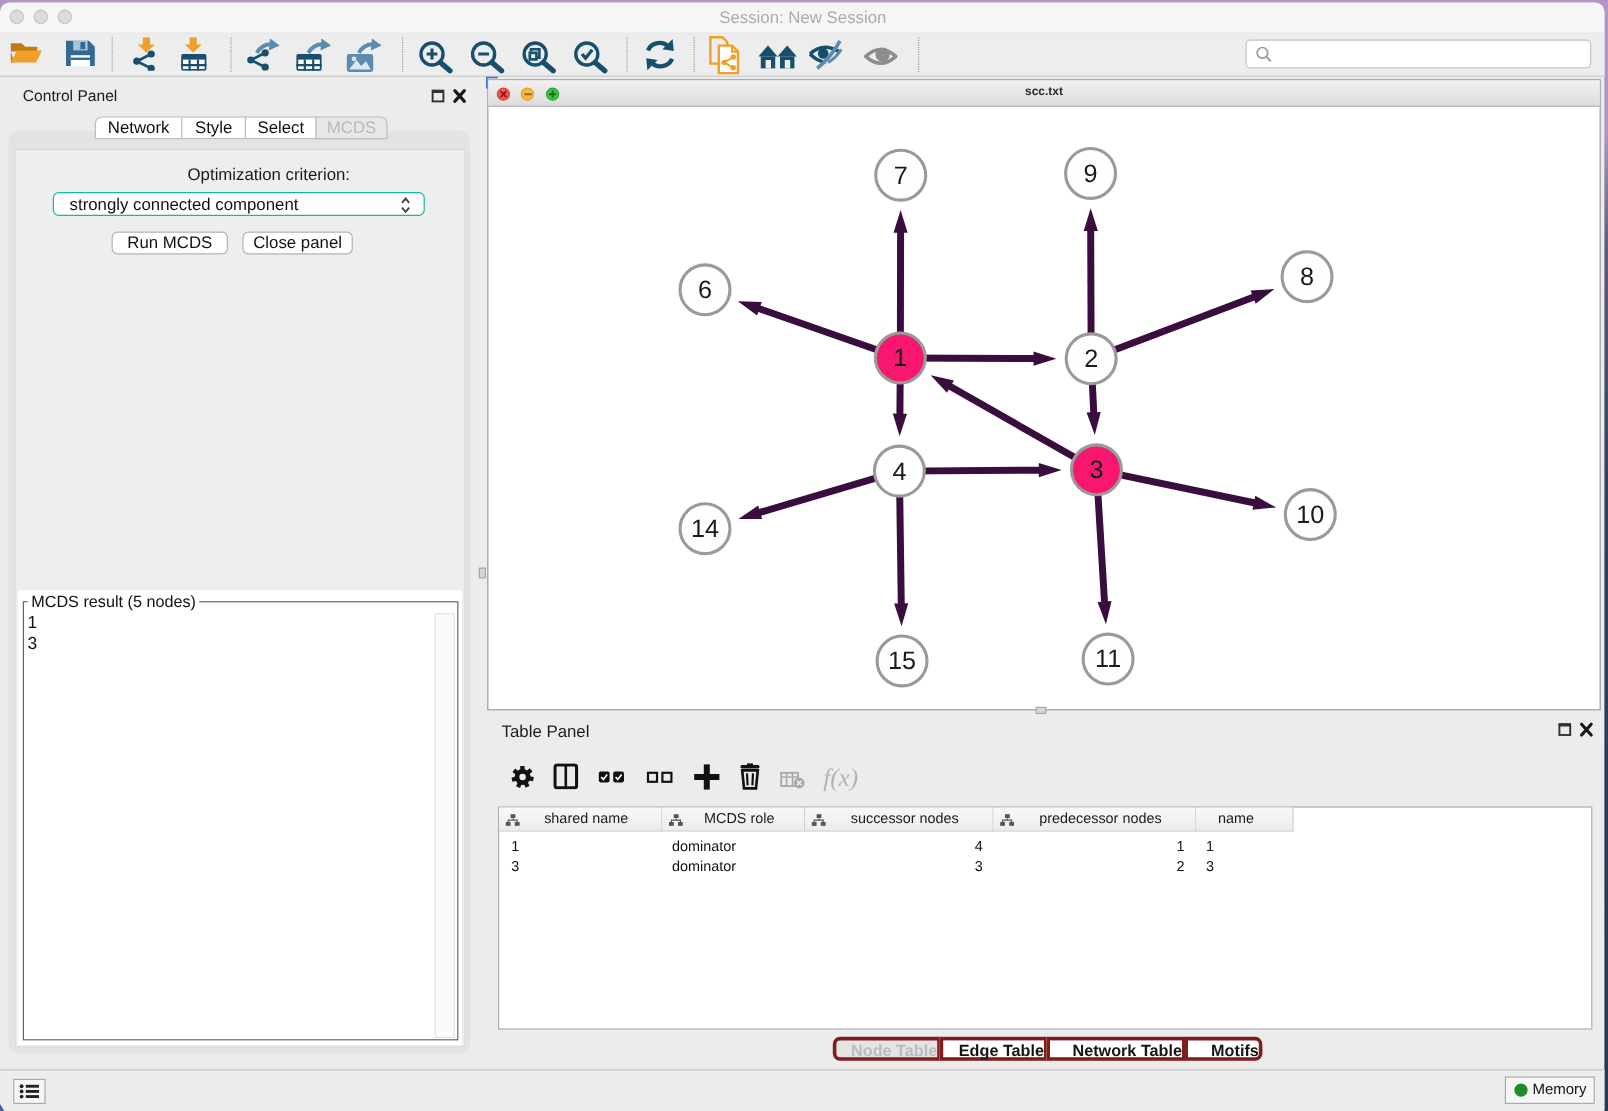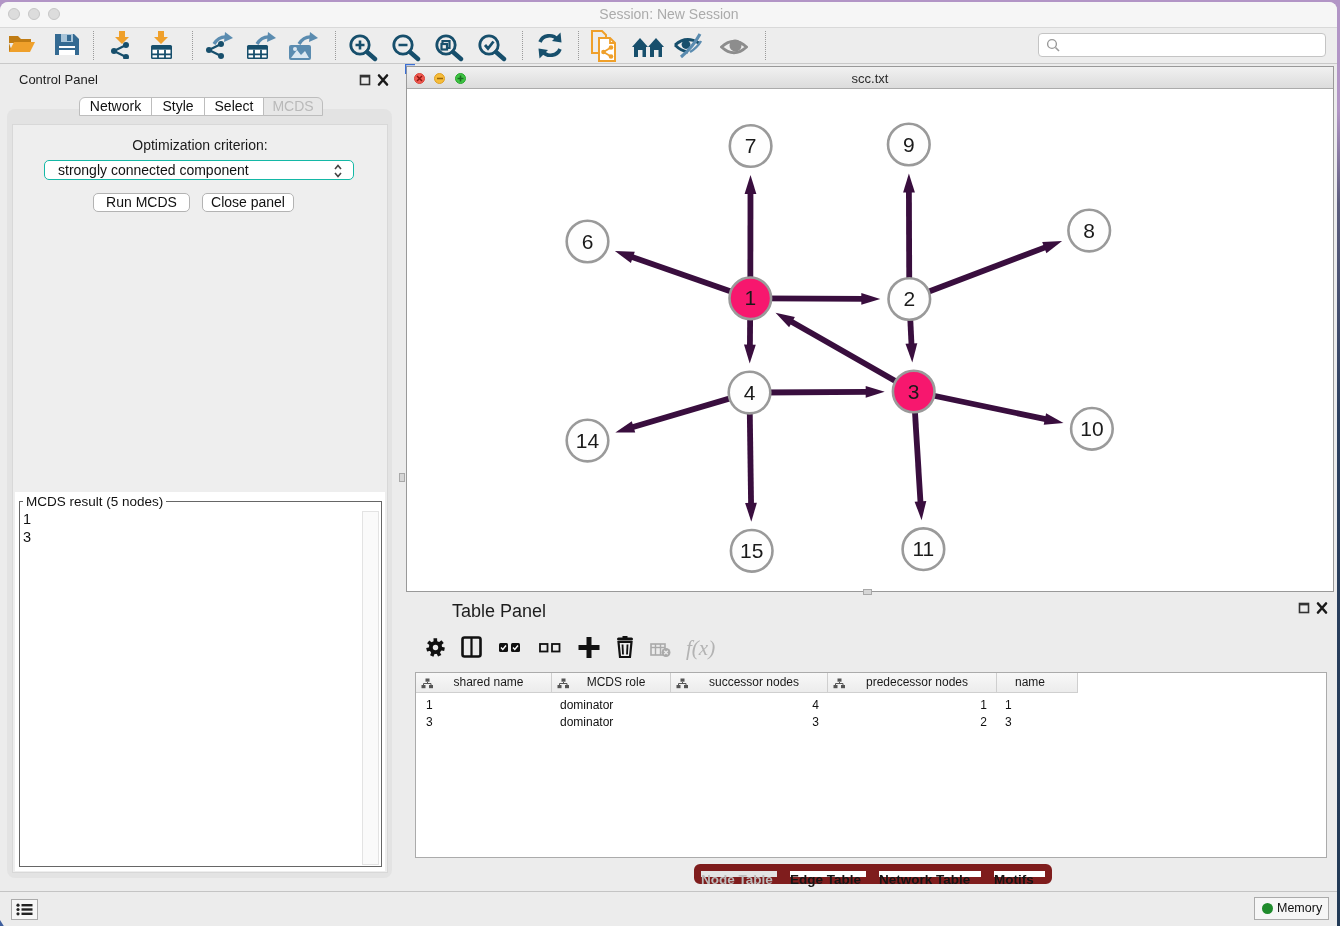--- a/index.html
+++ b/index.html
@@ -22,48 +22,48 @@
   border:1px solid #c4c4c4;border-radius:4px;box-sizing:border-box;}
 
 #cphead{position:absolute;left:0;top:61px;width:403px;height:29px;padding-left:14px;}
 #cptitle{position:absolute;left:19px;top:9px;font-size:13px;color:#1d1d1d;}
 
 .tab{position:absolute;top:95px;height:19px;z-index:3;box-sizing:border-box;background:#fff;
   border:1px solid #bdbdbd;font-size:14px;color:#111;text-align:center;line-height:17px;}
 #tabpane{position:absolute;left:7px;top:107px;width:385px;height:769px;background:#e3e3e3;border-radius:8px;}
 #tabinner{position:absolute;left:12px;top:122px;width:376px;height:749px;background:#eeeeee;
   border:1px solid #d8d8d8;box-sizing:border-box;}
-#optlabel{position:absolute;left:0px;top:135px;width:400px;text-align:center;font-size:14px;color:#1a1a1a;}
+#optlabel{position:absolute;left:0px;top:135px;width:400px;text-align:center;font-size:14px;color:#1a1a1a;padding-left:24px;}
 #combo{position:absolute;left:44px;top:158px;width:310px;height:20px;background:#fff;
   border:1px solid #14b8a6;border-radius:5px;box-sizing:border-box;font-size:14px;color:#111;
   line-height:18px;padding-left:13px;}
 .btn{position:absolute;top:191px;height:19px;background:#fff;border:1px solid #b3b3b3;
   border-radius:5px;box-sizing:border-box;font-size:14px;color:#111;text-align:center;line-height:17px;}
 
 #mcdsbox{position:absolute;left:15px;top:490px;width:370px;height:379px;background:#fff;}
 #mcdsborder{position:absolute;left:4px;top:9px;width:361px;height:364px;border:1px solid #666;}
 #mcdstitle{position:absolute;left:8px;top:2px;background:#fff;padding:0 3px;font-size:13.5px;color:#111;}
 
 #netwin{position:absolute;left:406px;top:64px;width:928px;height:526px;background:#fff;
   border:1px solid #999;box-sizing:border-box;}
 #nettitle{position:absolute;left:0;top:0;width:926px;height:22px;box-sizing:border-box;
   background:linear-gradient(#f1f1f1,#dcdcdc);border-bottom:1px solid #ababab;}
 .light{position:absolute;top:6px;width:11px;height:11px;border-radius:50%;box-sizing:border-box;}
 
 #tablepanel{position:absolute;left:406px;top:595px;width:928px;height:294px;}
-#tptitle{position:absolute;left:12px;top:4px;font-size:18px;color:#1d1d1d;margin-left:34px;}
+#tptitle{position:absolute;left:12px;top:4px;font-size:14px;color:#1d1d1d;}
 #tablebox{position:absolute;left:415px;top:670px;width:912px;height:186px;background:#fff;
   border:1px solid #ababab;box-sizing:border-box;}
 .thcell{position:absolute;top:0;height:20px;background:linear-gradient(#f8f8f8,#ececec);
   border-right:1px solid #cfcfcf;border-bottom:1px solid #cfcfcf;box-sizing:border-box;
   font-size:12px;color:#1a1a1a;text-align:center;line-height:19px;}
 .trow{position:absolute;font-size:12px;color:#111;height:15px;line-height:15px;}
 
 .btab{position:absolute;top:862px;height:20px;box-sizing:border-box;background:#fff;
-  border:7px solid #7f1d1d;font-size:13.5px;font-weight:bold;color:#151515;text-align:left;line-height:18px;}
+  border:3px solid #7f1d1d;font-size:13.5px;font-weight:bold;color:#151515;text-align:right;line-height:18px;}
 
 #statusbar{position:absolute;left:0;top:889px;width:1338px;height:33px;background:#ececec;
   border-top:1px solid #c4c4c4;}
 #membtn{position:absolute;left:1254px;top:895px;width:75px;height:23px;background:#f6f6f6;
   border:1px solid #ababab;box-sizing:border-box;font-size:12.5px;color:#111;}
 #listbtn{position:absolute;left:11px;top:897px;width:27px;height:21px;background:#f6f6f6;
   border:1px solid #ababab;box-sizing:border-box;}
 </style>
 </head>
 <body>
@@ -233,21 +233,21 @@
     <div id="nettitle">
       <div class="light" style="left:7px;background:#f25a52;border:1px solid #d94439;"></div>
       <div class="light" style="left:27px;background:#f6bd3a;border:1px solid #dfa023;"></div>
       <div class="light" style="left:48px;background:#3fc444;border:1px solid #27a52c;"></div>
       <svg style="position:absolute;left:7px;top:6px;" width="58" height="11" viewBox="0 0 58 11">
           <path d="M3 3 L8 8 M8 3 L3 8" stroke="#8f1710" stroke-width="1.5"></path>
           <line x1="23" y1="5.5" x2="29" y2="5.5" stroke="#99660a" stroke-width="1.6"></line>
           <line x1="43.5" y1="5.5" x2="49.5" y2="5.5" stroke="#1c6b21" stroke-width="1.6"></line>
           <line x1="46.5" y1="2.5" x2="46.5" y2="8.5" stroke="#1c6b21" stroke-width="1.6"></line>
         </svg>
-      <div style="position:absolute;left:0;top:4px;width:926px;text-align:center;font-size:13px;font-weight:normal;color:#2b2b2b;">scc.txt</div>
+      <div style="position:absolute;left:0;top:4px;width:926px;text-align:center;font-size:10px;font-weight:bold;color:#2b2b2b;">scc.txt</div>
     </div>
     <svg id="graph" width="926" height="502" viewBox="0 0 926 502" style="position:absolute;left:0;top:22px;" font-family="Liberation Sans, sans-serif">
     <line x1="343.3" y1="209.3" x2="343.5" y2="102.0" stroke="#390e3e" stroke-width="5.8"></line>
     <polygon points="343.5,86.0 349.4,105.0 337.6,105.0" fill="#390e3e"></polygon>
     <line x1="343.3" y1="209.3" x2="223.0" y2="167.3" stroke="#390e3e" stroke-width="5.8"></line>
     <polygon points="207.9,162.1 227.8,162.7 223.9,173.9" fill="#390e3e"></polygon>
     <line x1="343.3" y1="209.3" x2="457.3" y2="209.8" stroke="#390e3e" stroke-width="5.8"></line>
     <polygon points="473.3,209.9 454.3,215.7 454.3,203.9" fill="#390e3e"></polygon>
     <line x1="343.3" y1="209.3" x2="342.9" y2="258.6" stroke="#390e3e" stroke-width="5.8"></line>
     <polygon points="342.7,274.6 337.0,255.6 348.8,255.7" fill="#390e3e"></polygon>

